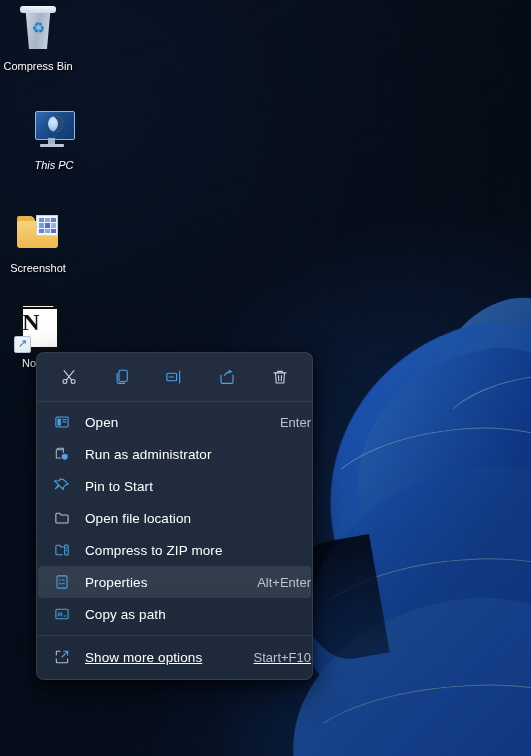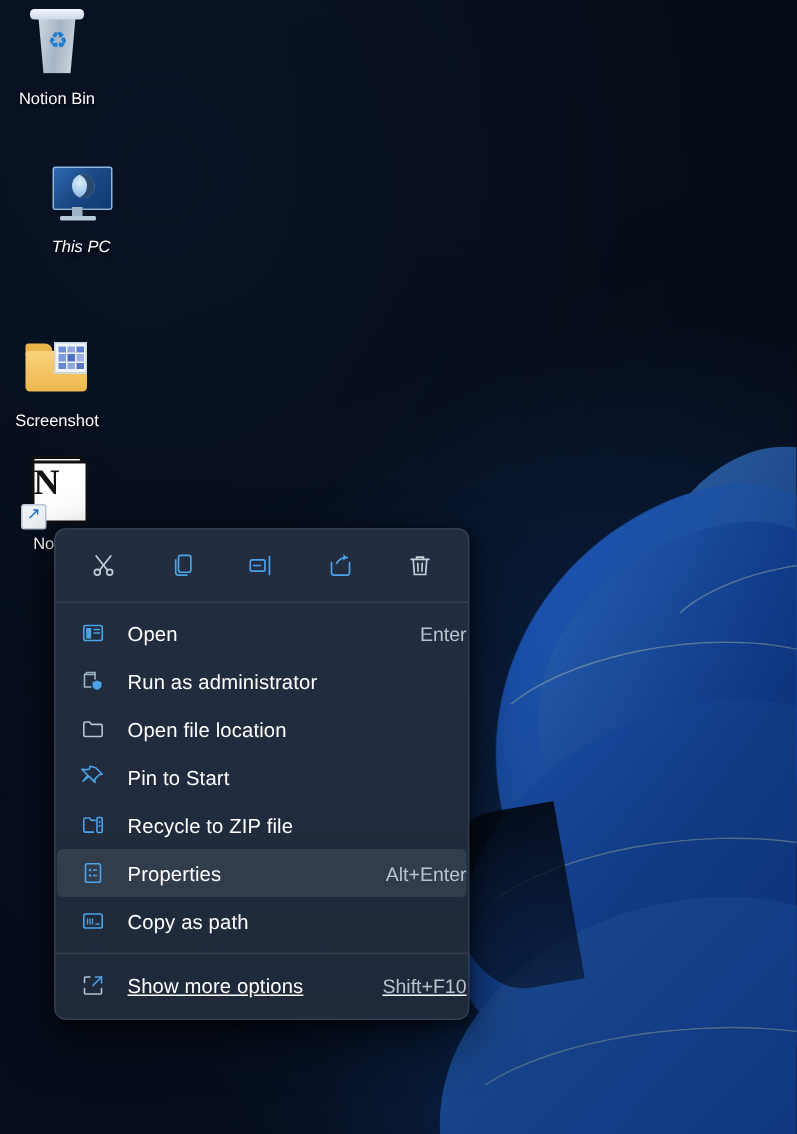--- a/index.html
+++ b/index.html
@@ -328,35 +328,35 @@
   <div class="rb-edge e3"></div>
   <div class="rb-dark d1"></div>
   <div class="wp-vignette"></div>
 
   <div class="dicon" style="left:0px; top:6px;">
     <div class="glyph">
       <div class="bin"></div>
       <div class="bin-lid"></div>
       <div class="bin-rec">♻</div>
     </div>
-    <span class="label">Notion Bin</span>
+    <span class="label">Compress Bin</span>
   </div>
 
   <div class="dicon" style="left:16px; top:105px;font-style:italic;">
     <div class="glyph">
       <div class="mon">
           <div class="mon-moon"></div>
         </div>
       <div class="mon-stand"></div>
       <div class="mon-base"></div>
     </div>
     <span class="label">This PC</span>
   </div>
 
-  <div class="dicon" style="left:0px; top:221px;">
+  <div class="dicon" style="left:0px; top:208px;">
     <div class="glyph">
       <div class="fold-back"></div>
       <div class="fold-body"></div>
       <div class="fold-pic">
         <i style="background:#6f8fd6"></i>
           <i style="background:#8fa6e0"></i>
           <i style="background:#5c7fd0"></i>
         <i style="background:#7d9ae0"></i>
           <i style="background:#4f6fc4"></i>
           <i style="background:#9bb0e8"></i>
@@ -461,49 +461,49 @@
             <path d="M3.5 5.5l2.5-2h8v2"></path>
             <path d="M16 11.5l4.5 1.7v3.2c0 2.3-2 3.8-4.5 4.6-2.5-.8-4.5-2.3-4.5-4.6v-3.2z" fill="#4da3e8" stroke="none"></path>
           </svg>
         </span>
         <span class="cm-label">Run as administrator</span>
         <span class="cm-accel"></span>
       </div>
 
       <div class="cm-item">
         <span class="cm-ico">
+          <svg width="16" height="16" viewBox="0 0 24 24" fill="none" stroke="#4da3e8" stroke-width="1.6" stroke-linejoin="round">
+            <path d="M14.8 2.8l6.4 6.4-3 .6-4.6 4.6.4 3-6-6-6 4.8 4.8-6-6-6 3 .4L8.4 4.2l.6-3z"></path>
+          </svg>
+        </span>
+        <span class="cm-label">Pin to Start</span>
+        <span class="cm-accel"></span>
+      </div>
+
+      <div class="cm-item">
+        <span class="cm-ico">
           <svg width="16" height="16" viewBox="0 0 24 24" fill="none" stroke="#b6c4d2" stroke-width="1.6" stroke-linejoin="round">
             <path d="M2.8 6.5a1.5 1.5 0 0 1 1.5-1.5h4.2l2 2.4h9.2a1.5 1.5 0 0 1 1.5 1.5v9.1a1.5 1.5 0 0 1-1.5 1.5H4.3a1.5 1.5 0 0 1-1.5-1.5z"></path>
           </svg>
         </span>
         <span class="cm-label">Open file location</span>
-        <span class="cm-accel"></span>
-      </div>
-
-      <div class="cm-item">
-        <span class="cm-ico">
-          <svg width="16" height="16" viewBox="0 0 24 24" fill="none" stroke="#4da3e8" stroke-width="1.6" stroke-linejoin="round">
-            <path d="M14.8 2.8l6.4 6.4-3 .6-4.6 4.6.4 3-6-6-6 4.8 4.8-6-6-6 3 .4L8.4 4.2l.6-3z"></path>
-          </svg>
-        </span>
-        <span class="cm-label">Pin to Start</span>
         <span class="cm-accel"></span>
       </div>
 
       <div class="cm-item">
         <span class="cm-ico">
           <svg width="16" height="16" viewBox="0 0 24 24" fill="none" stroke="#4da3e8" stroke-width="1.6" stroke-linejoin="round">
             <path d="M2.8 6.5a1.5 1.5 0 0 1 1.5-1.5h4.2l2 2.4h4.2"></path>
             <path d="M2.8 6.5v11.1a1.5 1.5 0 0 0 1.5 1.5H13"></path>
             <rect x="16" y="4.5" width="5.2" height="15" rx="1.2"></rect>
             <line x1="18.6" y1="8" x2="18.6" y2="10"></line>
             <line x1="18.6" y1="12" x2="18.6" y2="14"></line>
           </svg>
         </span>
-        <span class="cm-label">Recycle to ZIP file</span>
+        <span class="cm-label">Compress to ZIP more</span>
         <span class="cm-accel"></span>
       </div>
 
       <div class="cm-item selected">
         <span class="cm-ico">
           <svg width="16" height="16" viewBox="0 0 24 24" fill="none" stroke="#4da3e8" stroke-width="1.6">
             <rect x="4.5" y="2.8" width="15" height="18.4" rx="1.8"></rect>
             <circle cx="9" cy="9" r="1.2" fill="#4da3e8" stroke="none"></circle>
             <circle cx="9" cy="14.5" r="1.2" fill="#4da3e8" stroke="none"></circle>
             <line x1="12" y1="9" x2="16" y2="9" stroke-width="1.4"></line>
@@ -534,19 +534,19 @@
       <div class="cm-item">
         <span class="cm-ico">
           <svg width="16" height="16" viewBox="0 0 24 24" fill="none" stroke="#b6c4d2" stroke-width="1.6" stroke-linecap="round">
             <path d="M3.5 9V4.5a1 1 0 0 1 1-1H9"></path>
             <path d="M3.5 15v4.5a1 1 0 0 0 1 1h15a1 1 0 0 0 1-1V15"></path>
             <path d="M12 12L20.5 3.5" stroke="#4da3e8"></path>
             <path d="M14.5 3.5h6v6" stroke="#4da3e8"></path>
           </svg>
         </span>
         <span class="cm-label">Show more options</span>
-        <span class="cm-accel">Shift+F10</span>
+        <span class="cm-accel">Start+F10</span>
       </div>
     </div>
 
   </div>
 
 </div>
 
 </body></html>

